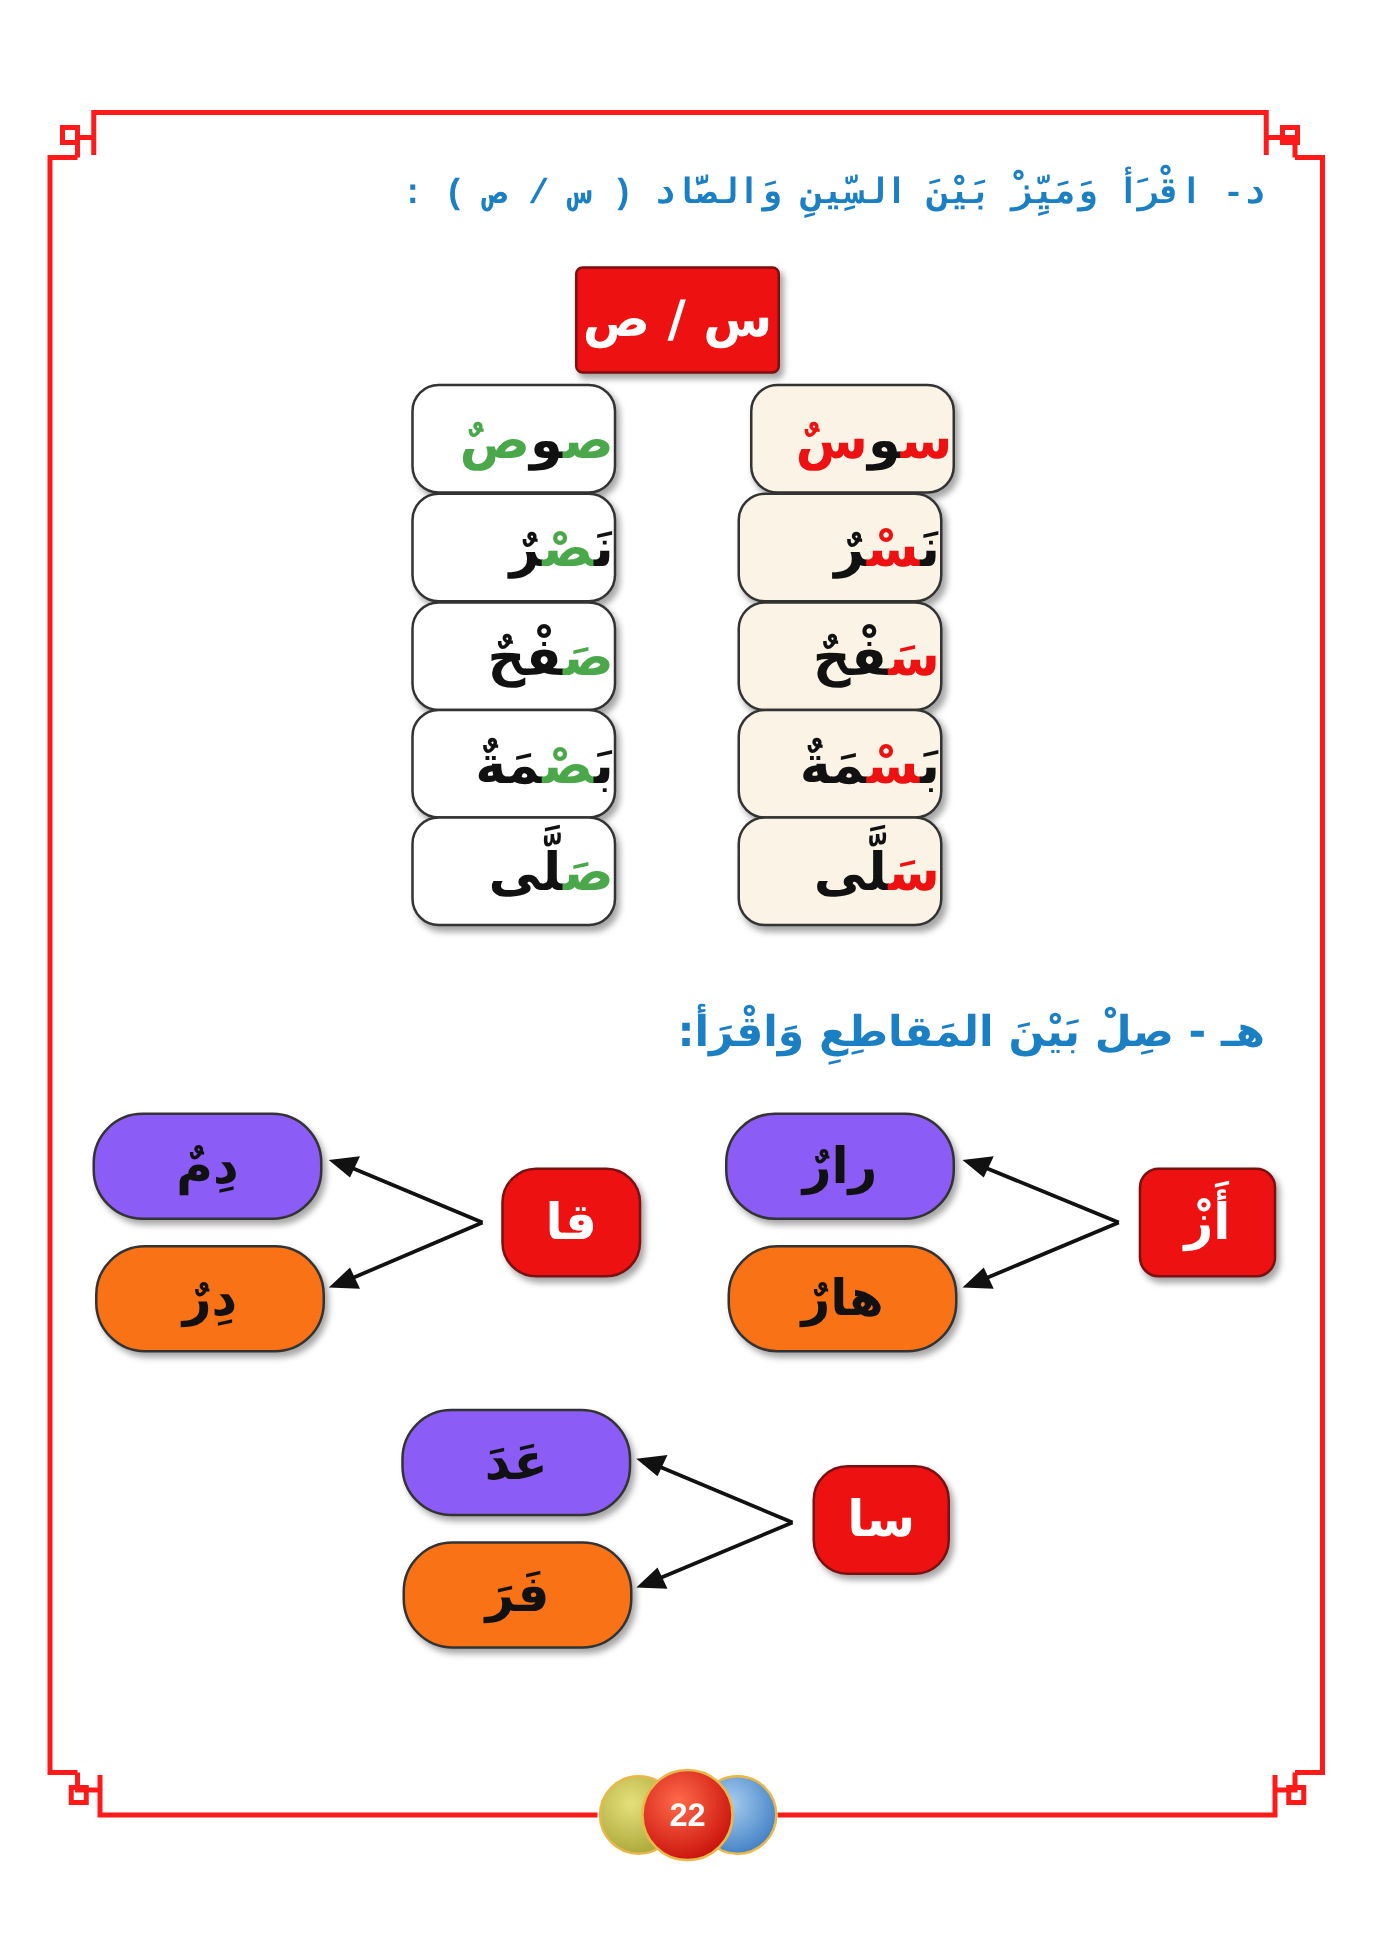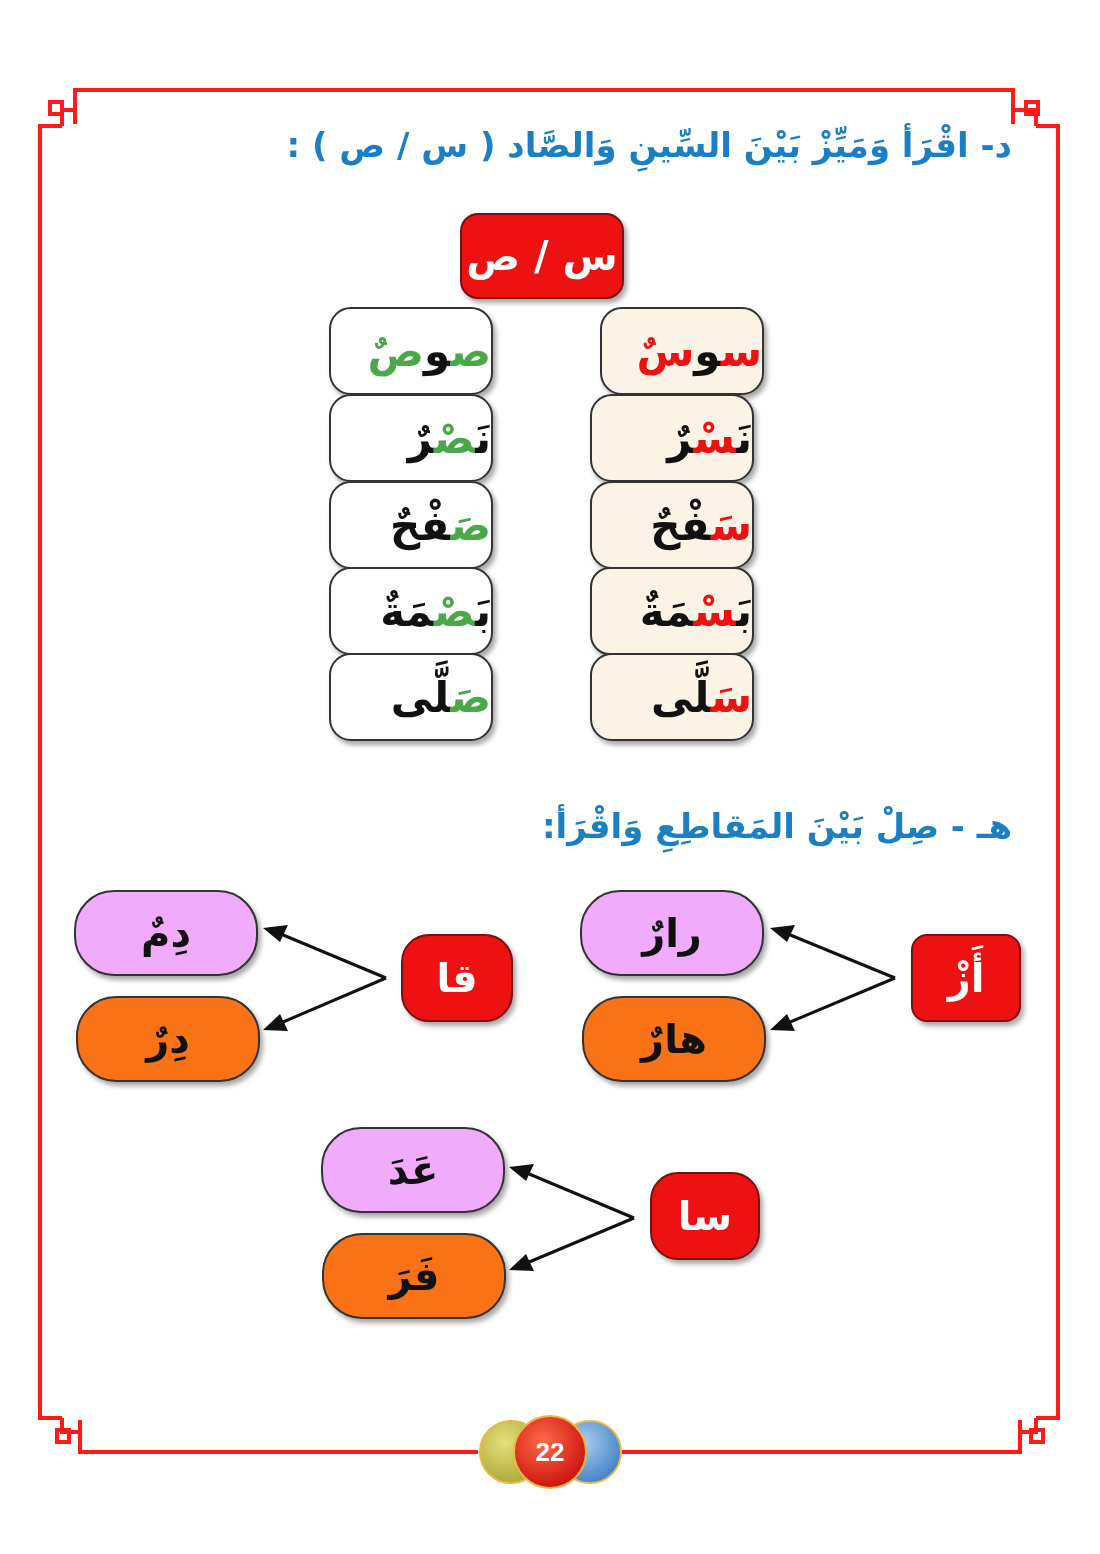--- a/index.html
+++ b/index.html
@@ -1,37 +1,37 @@
 <!DOCTYPE html>
 <html><head>
 <meta charset="utf-8">
 <style>
   html, body { margin:0; padding:0; }
   body { width:1100px; height:1554px; background:#ffffff; position:relative; overflow:hidden;
          font-family:"DejaVu Sans", sans-serif; }
   .frame { position:absolute; left:0; top:0; width:1100px; height:1554px; pointer-events:none; }
   .heading { position:absolute; direction:rtl; color:#1b7fc4; font-weight:bold;
              font-family:"DejaVu Sans", sans-serif; white-space:nowrap; }
-  #heading-d { right:88px; top:125px; font-size:34px; }
+  #heading-d { right:88px; top:136px; font-size:28px;font-family:Liberation Mono, monospace; }
   #heading-h { right:88px; top:806px; font-size:34px; }
   .red-tag { position:absolute; background:#ee1111; color:#fff; border-radius:20px;
              border:2px solid #7a1010; box-shadow:3px 4px 5px rgba(0,0,0,0.35);
              display:flex; align-items:center; justify-content:center;
              font-size:40px; font-weight:bold; direction:rtl; }
   .card { position:absolute; border:2px solid #333; border-radius:22px;
           box-shadow:3px 4px 5px rgba(0,0,0,0.35);
           display:flex; align-items:center; justify-content:flex-start;
           font-size:42px; font-weight:bold; direction:rtl; color:#111; }
   .card.white { background:#ffffff; }
   .card.cream { background:#fbf4e6; }
   .pill { position:absolute; border:2px solid #333; border-radius:40px;
           box-shadow:3px 4px 5px rgba(0,0,0,0.35);
           display:flex; align-items:center; justify-content:center;
           font-size:40px; font-weight:bold; direction:rtl; color:#111; }
-  .pill.cream { background:#f0abfc; }
+  .pill.cream { background:#8b5cf6; }
   .pill.mint  { background:#f97316; }
   .hl-red { color:#ee1111; }
   .hl-green { color:#4aa84a; }
   .arrows { position:absolute; pointer-events:none; }
   .page-num { position:absolute; left:0; top:0; }
   .page-num-text { position:absolute; left:520px; top:1437px; width:60px; text-align:center;
                    color:#fff; font-weight:bold; font-size:26px; font-family:"Liberation Sans", sans-serif; }
 </style>
 </head>
 <body>
@@ -54,21 +54,21 @@
     <rect x="1026" y="102" width="12" height="12"></rect>
     <polyline points="62,1418 62,1432 80,1432"></polyline>
     <rect x="57" y="1430" width="12" height="12"></rect>
     <polyline points="1036,1418 1036,1432 1020,1432"></polyline>
     <rect x="1031" y="1430" width="12" height="12"></rect>
   </g>
 </svg>
 
 <div id="heading-d" class="heading">د- اقْرَأ وَمَيِّزْ بَيْنَ السِّينِ وَالصَّاد ( س / ص ) :</div>
 
-<div class="red-tag" style="left:460px; top:213px; width:160px; height:82px; border-radius:18px;">
+<div class="red-tag" style="left:460px; top:213px; width:160px; height:82px; border-radius:6px;">
   <span>س / ص</span>
 </div>
 
 <div class="card white" style="left:329px; top:307px; width:160px; height:84px;">
   <span><span class="hl-green">ص</span><span>و</span><span class="hl-green">صٌ</span></span>
 </div>
 <div class="card white" style="left:329px; top:394px; width:160px; height:84px;">
   <span><span>نَ</span><span class="hl-green">صْ</span><span>رٌ</span></span>
 </div>
 <div class="card white" style="left:329px; top:481px; width:160px; height:84px;">
@@ -83,21 +83,21 @@
 
 <div class="card cream" style="left:590px; top:307px; width:160px; height:84px;margin-left:10px;">
   <span><span class="hl-red">س</span><span>و</span><span class="hl-red">سٌ</span></span>
 </div>
 <div class="card cream" style="left:590px; top:394px; width:160px; height:84px;">
   <span><span>نَ</span><span class="hl-red">سْ</span><span>رٌ</span></span>
 </div>
 <div class="card cream" style="left:590px; top:481px; width:160px; height:84px;">
   <span><span class="hl-red">سَ</span><span>فْحٌ</span></span>
 </div>
-<div class="card cream" style="left:590px; top:567px; width:160px; height:84px;border-radius:20px;">
+<div class="card cream" style="left:590px; top:567px; width:160px; height:84px;">
   <span><span>بَ</span><span class="hl-red">سْ</span><span>مَةٌ</span></span>
 </div>
 <div class="card cream" style="left:590px; top:653px; width:160px; height:84px;">
   <span><span class="hl-red">سَ</span><span>لَّى</span></span>
 </div>
 
 <div id="heading-h" class="heading">هـ - صِلْ بَيْنَ المَقاطِعِ وَاقْرَأ:</div>
 
 <svg class="arrows" style="left:0; top:0;" width="1100" height="1554" viewBox="0 0 1100 1554" xmlns="http://www.w3.org/2000/svg">
   <defs>

